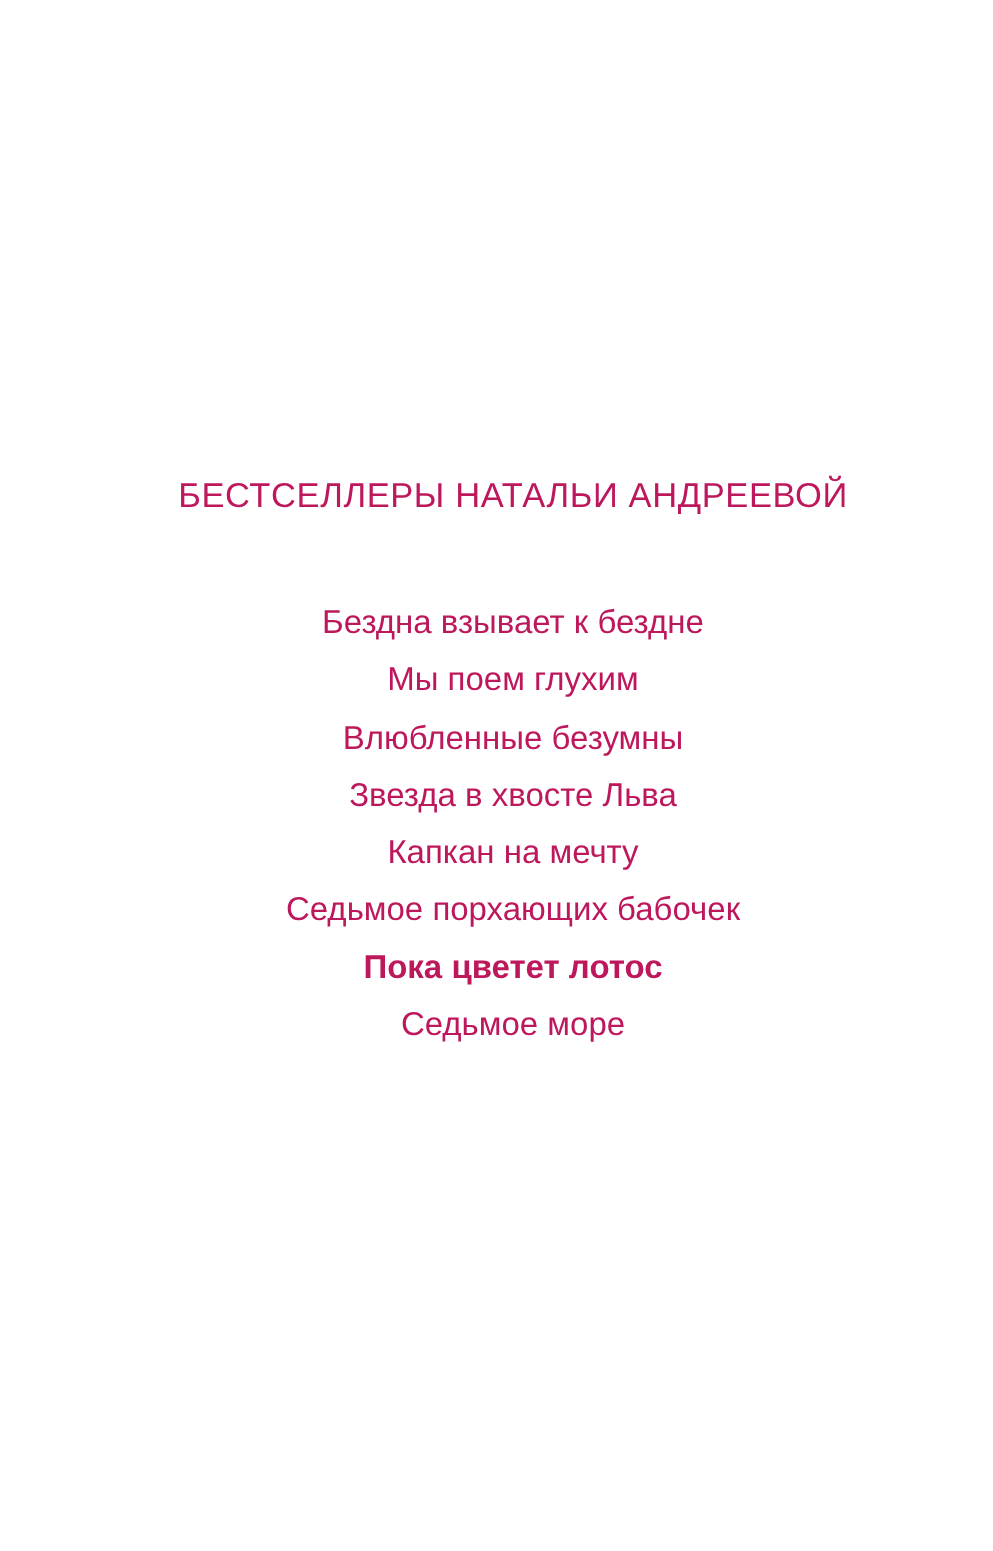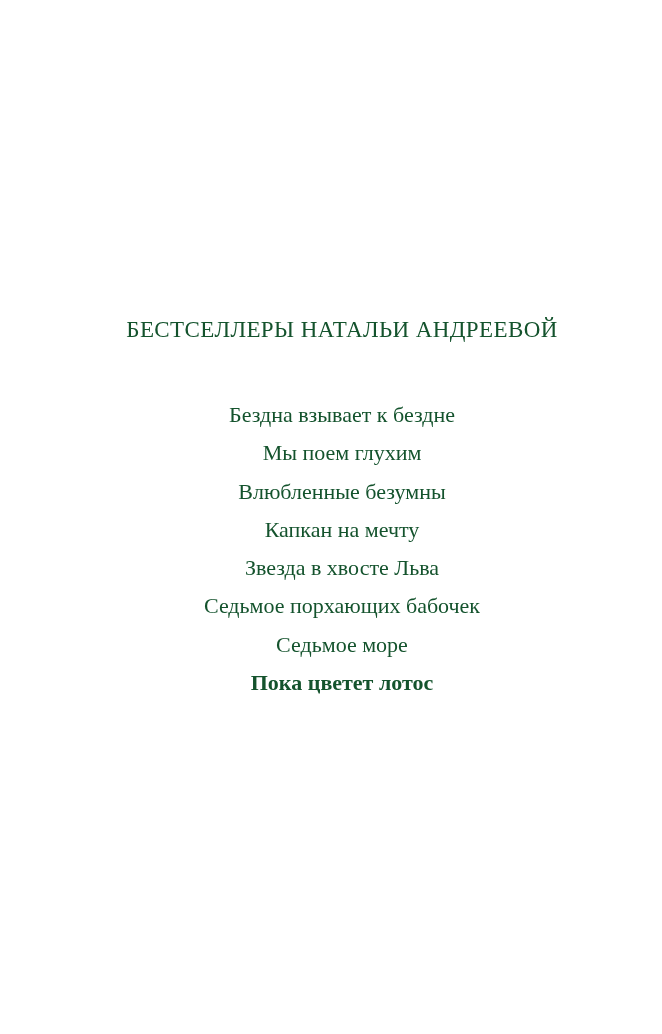--- a/index.html
+++ b/index.html
@@ -6,22 +6,22 @@
       margin: 0;
       padding: 0;
       background: #ffffff;
     }
     .page {
       position: relative;
       width: 662px;
       height: 880px;
       background: #ffffff;
       overflow: hidden;
-      font-family: Liberation Serif, serif;
-      color: #14532d;
+      font-family: Liberation Sans, sans-serif;
+      color: #be185d;
     }
     .content {
       position: absolute;
       top: 0;
       left: 22px;
       width: 640px;
       text-align: center;
     }
     .page-title {
       margin: 0;
@@ -49,20 +49,20 @@
 <body>
 
 <div class="page">
   <div class="content">
     <h1 class="page-title">БЕСТСЕЛЛЕРЫ НАТАЛЬИ АНДРЕЕВОЙ</h1>
 
     <div class="book-list">
       <div class="book-title">Бездна взывает к бездне</div>
       <div class="book-title">Мы поем глухим</div>
       <div class="book-title">Влюбленные безумны</div>
+      <div class="book-title">Звезда в хвосте Льва</div>
       <div class="book-title">Капкан на мечту</div>
-      <div class="book-title">Звезда в хвосте Льва</div>
       <div class="book-title">Седьмое порхающих бабочек</div>
+      <div class="book-title bold">Пока цветет лотос</div>
       <div class="book-title">Седьмое море</div>
-      <div class="book-title bold">Пока цветет лотос</div>
     </div>
   </div>
 </div>
 
 </body></html>

